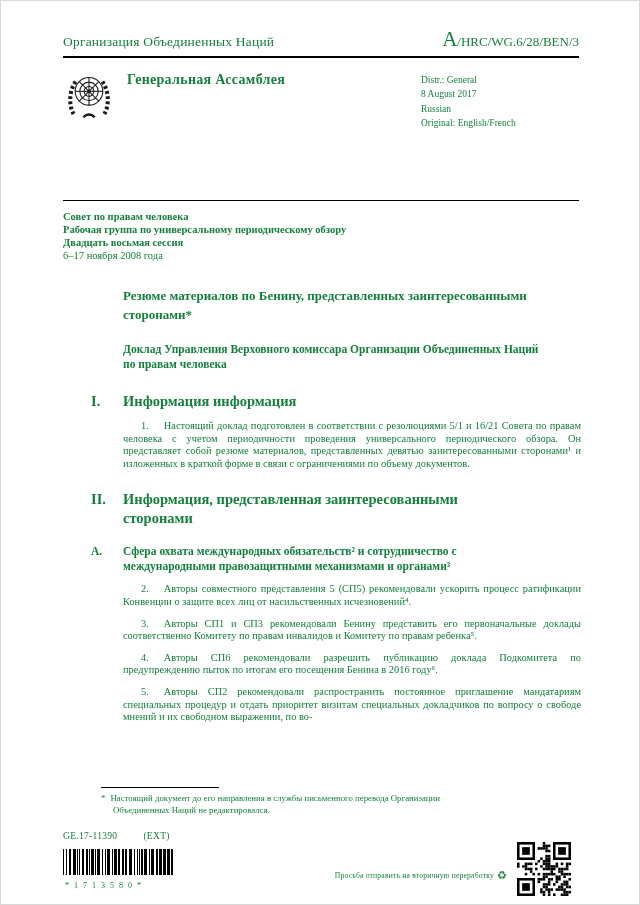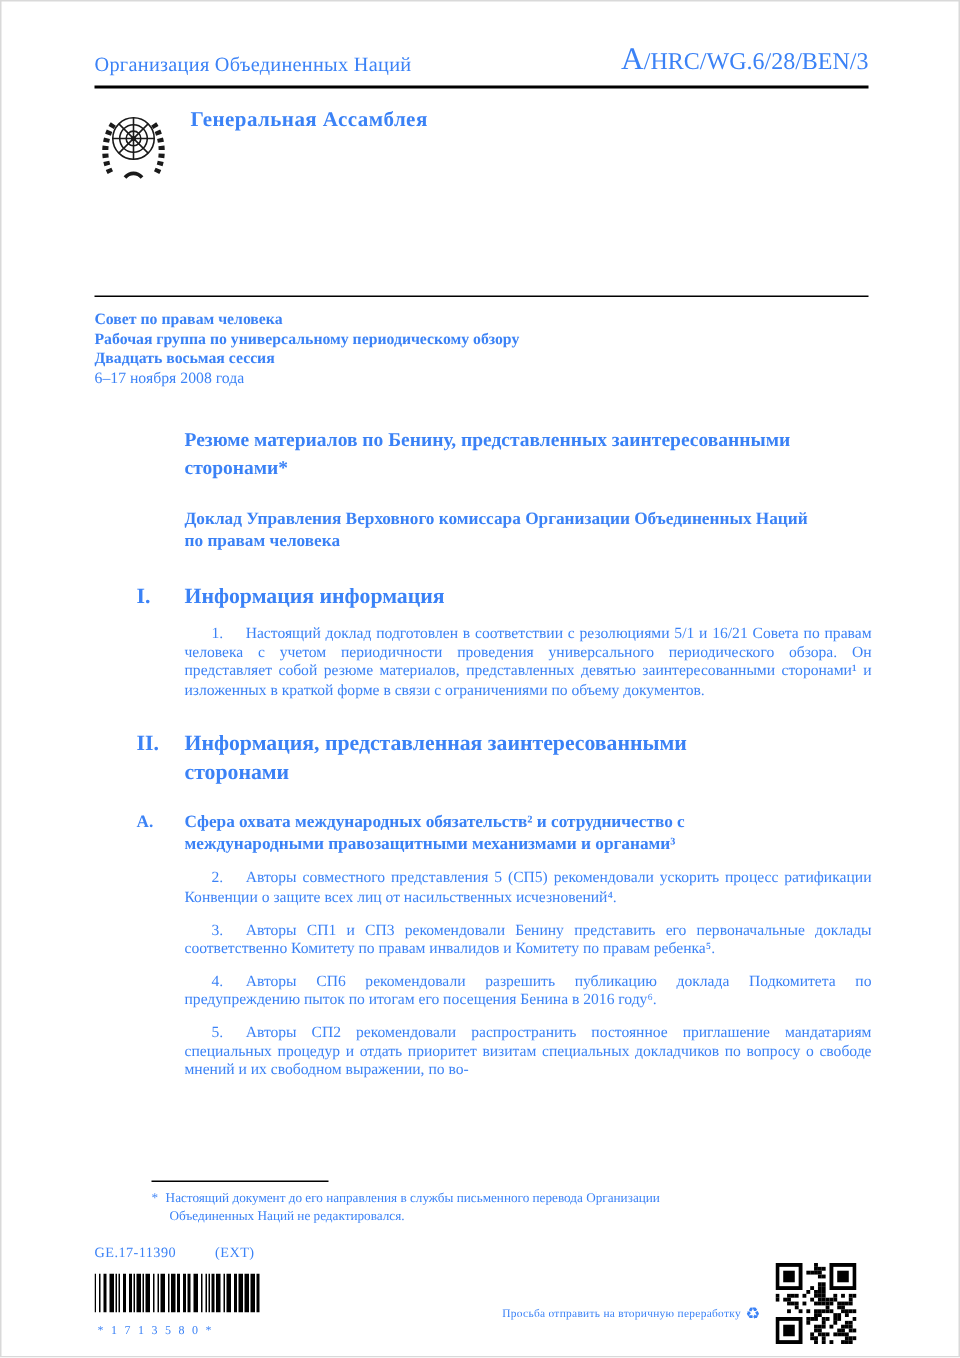--- a/index.html
+++ b/index.html
@@ -1,28 +1,28 @@
 <!DOCTYPE html>
 <html><head>
 <meta charset="utf-8">
 <style>
   * { margin:0; padding:0; box-sizing:border-box; }
   html,body { background:#ffffff; }
   .page {
     position:relative; width:640px; height:905px; margin:0 auto;
-    background:#fff; color:#3b82f6; overflow:hidden;
+    background:#fff; color:#15803d; overflow:hidden;
     font-family:"Liberation Serif","DejaVu Serif",serif;
     border:1px solid #d9d9d9;
   }
   
   .topbar { display:flex; justify-content:space-between; align-items:flex-end; padding:28px 60px 6px 62px; }
   .org-name { font-size:13.5px; letter-spacing:0.2px; }
   .doc-symbol { white-space:nowrap; }
   .sym-a { font-size:21px; line-height:1; }
-  .sym-rest { font-size:16px;margin-top:36px; }
+  .sym-rest { font-size:13px;margin-top:36px; }
   .rule-thick { margin:0 60px 0 62px; border-top:2.5px solid #000; }
   
   .masthead { display:flex; align-items:flex-start; padding:10px 60px 0 62px; }
   .emblem { width:52px; height:58px; flex:none; }
   .masthead-title { font-size:14px; font-weight:bold; letter-spacing:0.3px; padding:4px 0 0 12px; }
   .distr-block { margin-left:auto; font-size:9.5px; line-height:1.5; padding-top:5px; width:158px; }
   .rule-thin { margin:70px 60px 0 62px; border-top:1.5px solid #000; }
   
   .session { padding:9px 60px 0 62px; font-size:10.5px; line-height:13px; }
   .session .b { font-weight:bold; }
@@ -77,20 +77,26 @@
         </g>
         <circle cx="32" cy="25" r="2.1" fill="#1a1a1a"></circle>
         <g stroke="#1a1a1a" fill="none">
           <path d="M13,53 C6.5,41 7.5,23 17,11" stroke-width="5" stroke-dasharray="3.4 3"></path>
           <path d="M51,53 C57.5,41 56.5,23 47,11" stroke-width="5" stroke-dasharray="3.4 3"></path>
           <path d="M25,57 C29,52.5 35,52.5 39,57" stroke-width="3"></path>
         </g>
       </svg>
     </div>
     <div class="masthead-title">Генеральная Ассамблея</div>
+    <div class="distr-block">
+      <div>Distr.: General</div>
+      <div>8 August 2017</div>
+      <div>Russian</div>
+      <div>Original: English/French</div>
+    </div>
   </div>
 
   <div class="rule-thin"></div>
 
   <div class="session">
     <div class="b">Совет по правам человека</div>
     <div class="b">Рабочая группа по универсальному периодическому обзору</div>
     <div class="b">Двадцать восьмая сессия</div>
     <div>6–17 ноября 2008 года</div>
   </div>

